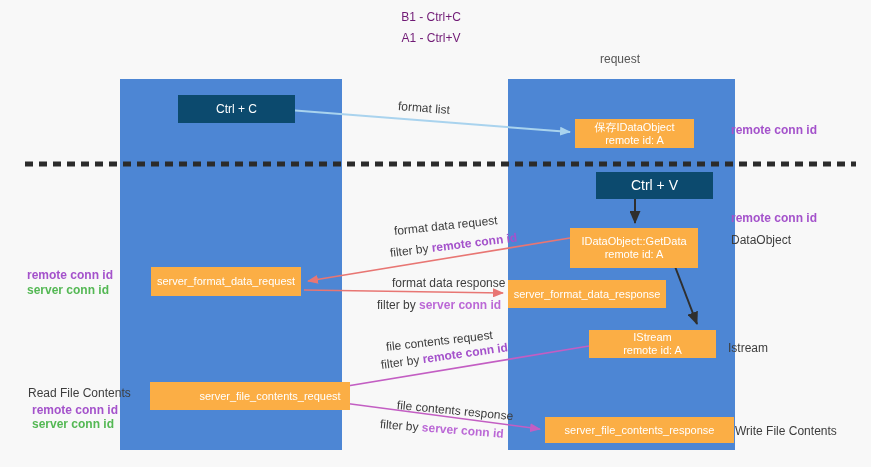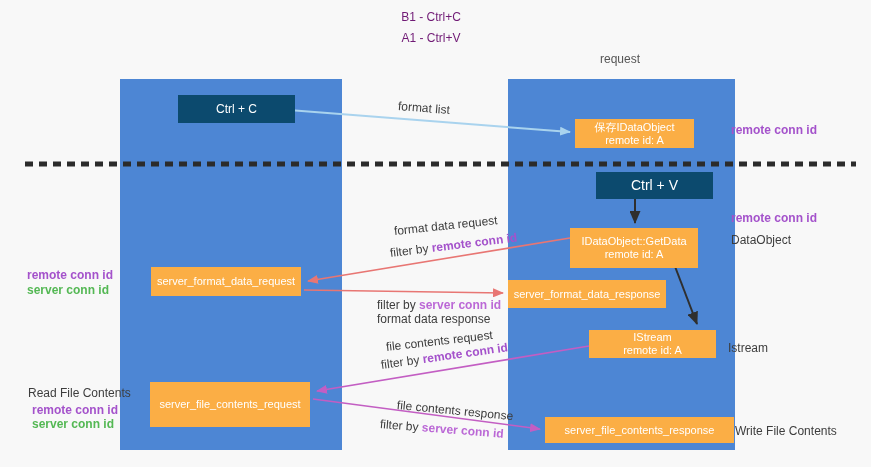--- a/index.html
+++ b/index.html
@@ -21,21 +21,21 @@
   .box.green{background:#0c4a6e;margin-left:20px;}
   .box.orange{background:#fbae45;}
 
   #box-ctrl-c{left:158px;top:95px;width:117px;height:28px;font-size:12px;}
   #box-save-dobj{left:575px;top:119px;width:119px;height:29px;}
   #box-ctrl-v{left:576px;top:172px;width:117px;height:27px;font-size:14px;}
   #box-getdata{left:570px;top:228px;width:128px;height:40px;}
   #box-fmt-req{left:151px;top:267px;width:150px;height:29px;}
   #box-fmt-resp{left:508px;top:280px;width:158px;height:28px;}
   #box-istream{left:589px;top:330px;width:127px;height:28px;}
-  #box-file-req{left:150px;top:382px;width:160px;height:45px;}
+  #box-file-req{left:150px;top:382px;width:160px;height:28px;padding-left:40px;}
   #box-file-resp{left:545px;top:417px;width:189px;height:26px;}
 
   svg.overlay{position:absolute;left:0;top:0;pointer-events:none;}
 
   .lbl{position:absolute;font-size:12px;color:#3d3d3d;white-space:nowrap;}
   .b-purple{color:#a452cb;font-weight:bold;}
   .b-purple-lt{color:#bb68d6;font-weight:bold;}
   .b-green{color:#54b854;font-weight:bold;}
 
   .rot{transform-origin:left center;}
@@ -128,21 +128,21 @@
   <div class="box orange" id="box-file-resp">
     <div>server_file_contents_response</div>
   </div>
 
   <div class="lbl rot" style="left:398px;top:99px;transform:rotate(4.5deg);">format list</div>
 
   <div class="lbl rot" style="left:394px;top:224px;transform:rotate(-6deg);">format data request</div>
 
   <div class="lbl rot" style="left:390px;top:246px;transform:rotate(-7deg);"><span>filter by </span><span class="b-purple">remote conn id</span></div>
 
-  <div class="lbl" style="left:377px;top:276px;margin-top:36px;">format data response</div>
+  <div class="lbl" style="left:392px;top:276px;">format data response</div>
 
   <div class="lbl" style="left:377px;top:298px;"><span>filter by </span><span class="b-purple-lt">server conn id</span></div>
 
   <div class="lbl rot" style="left:386px;top:340px;transform:rotate(-6.5deg);">file contents request</div>
 
   <div class="lbl rot" style="left:381px;top:358px;transform:rotate(-8deg);"><span>filter by </span><span class="b-purple">remote conn id</span></div>
 
   <div class="lbl rot" style="left:397px;top:398px;transform:rotate(5.5deg);">file contents response</div>
 
   <div class="lbl rot" style="left:380px;top:417px;transform:rotate(4.5deg);"><span>filter by </span><span class="b-purple-lt">server conn id</span></div>

